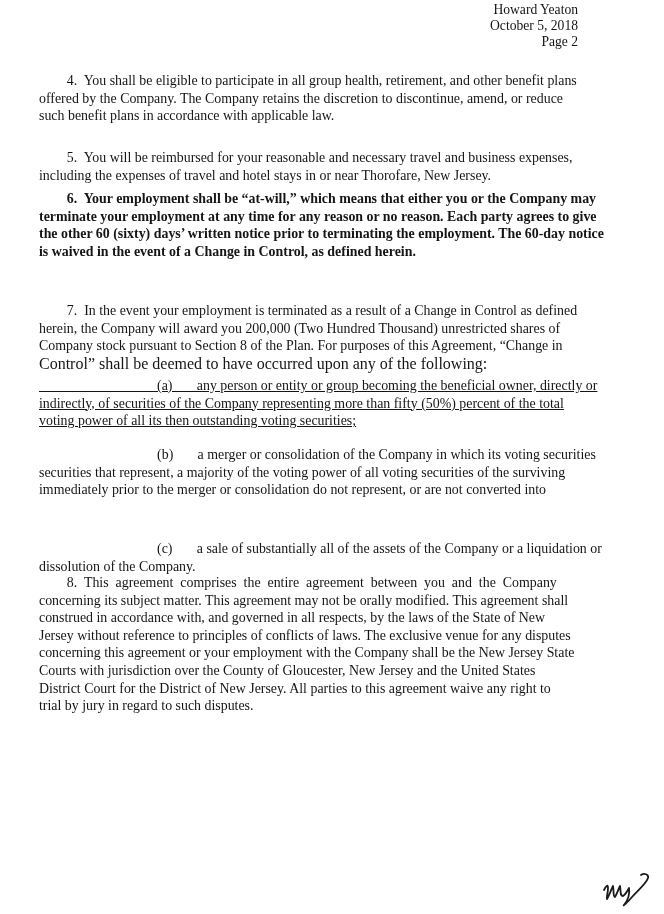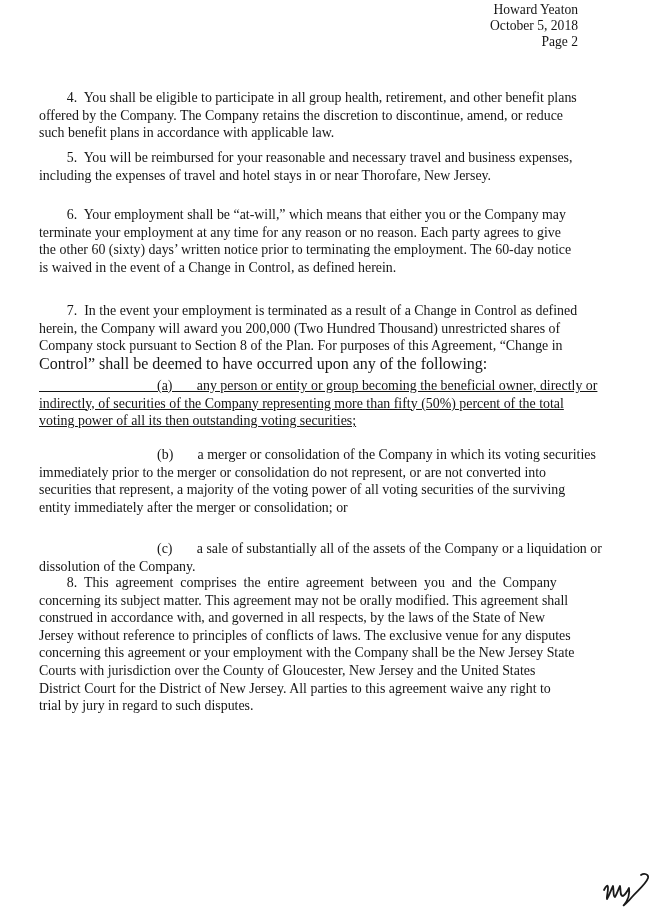--- a/index.html
+++ b/index.html
@@ -15,32 +15,32 @@
 <body>
 
 <div class="page">
 
   <div class="header">
     <div>Howard Yeaton</div>
     <div>October 5, 2018</div>
     <div>Page 2</div>
   </div>
 
-  <div class="p" style="top:72px;margin-top:17px;">
+  <div class="p" style="top:72px;">
     <span class="line" style="white-space:pre">        4.  You shall be eligible to participate in all group health, retirement, and other benefit plans</span>
     <span class="line">offered by the Company.  The Company retains the discretion to discontinue, amend, or reduce</span>
     <span class="line">such benefit plans in accordance with applicable law.</span>
   </div>
 
   <div class="p" style="top:149px;">
     <span class="line" style="white-space:pre">        5.  You will be reimbursed for your reasonable and necessary travel and business expenses,</span>
     <span class="line">including the expenses of travel and hotel stays in or near Thorofare, New Jersey.</span>
   </div>
 
-  <div class="p" style="top:206px;">
+  <div class="p" style="top:190px;font-weight:bold;">
     <span class="line" style="white-space:pre">        6.  Your employment shall be “at-will,” which means that either you or the Company may</span>
     <span class="line">terminate your employment at any time for any reason or no reason.  Each party agrees to give</span>
     <span class="line">the other 60 (sixty) days’ written notice prior to terminating the employment.   The 60-day notice</span>
     <span class="line">is waived in the event of a Change in Control, as defined herein.</span>
   </div>
 
   <div class="p" style="top:302px;font-family:Liberation Serif, serif;">
     <span class="line" style="white-space:pre">        7.  In the event your employment is terminated as a result of a Change in Control as defined</span>
     <span class="line">herein, the Company will award you 200,000 (Two Hundred Thousand) unrestricted shares of</span>
     <span class="line">Company stock pursuant to Section 8 of the Plan.  For purposes of this Agreement, “Change in</span>
@@ -48,23 +48,22 @@
   </div>
 
   <div class="p" style="top:377px;text-decoration:underline;">
     <span class="line" style="white-space:pre">                                  (a)       any person or entity or group becoming the beneficial owner, directly or</span>
     <span class="line">indirectly, of securities of the Company representing more than fifty (50%) percent of the total</span>
     <span class="line">voting power of all its then outstanding voting securities;</span>
   </div>
 
   <div class="p" style="top:446px;">
     <span class="line" style="white-space:pre">                                  (b)       a merger or consolidation of the Company in which its voting securities</span>
+    <span class="line">securities that represent, a majority of the voting power of all voting securities of the surviving</span>
     <span class="line">immediately prior to the merger or consolidation do not represent, or are not converted into</span>
-    <span class="line">securities that represent, a majority of the voting power of all voting securities of the surviving</span>
-    <span class="line">entity immediately after the merger or consolidation; or</span>
   </div>
 
   <div class="p" style="top:528px;margin-top:12px;">
     <span class="line" style="white-space:pre">                                  (c)       a sale of substantially all of the assets of the Company or a liquidation or</span>
     <span class="line">dissolution of the Company.</span>
   </div>
 
   <div class="p" style="top:574px;">
     <span class="line" style="white-space:pre">        8.  This  agreement  comprises  the  entire  agreement  between  you  and  the  Company</span>
     <span class="line">concerning its subject matter.  This agreement may not be orally modified.  This agreement shall</span>

